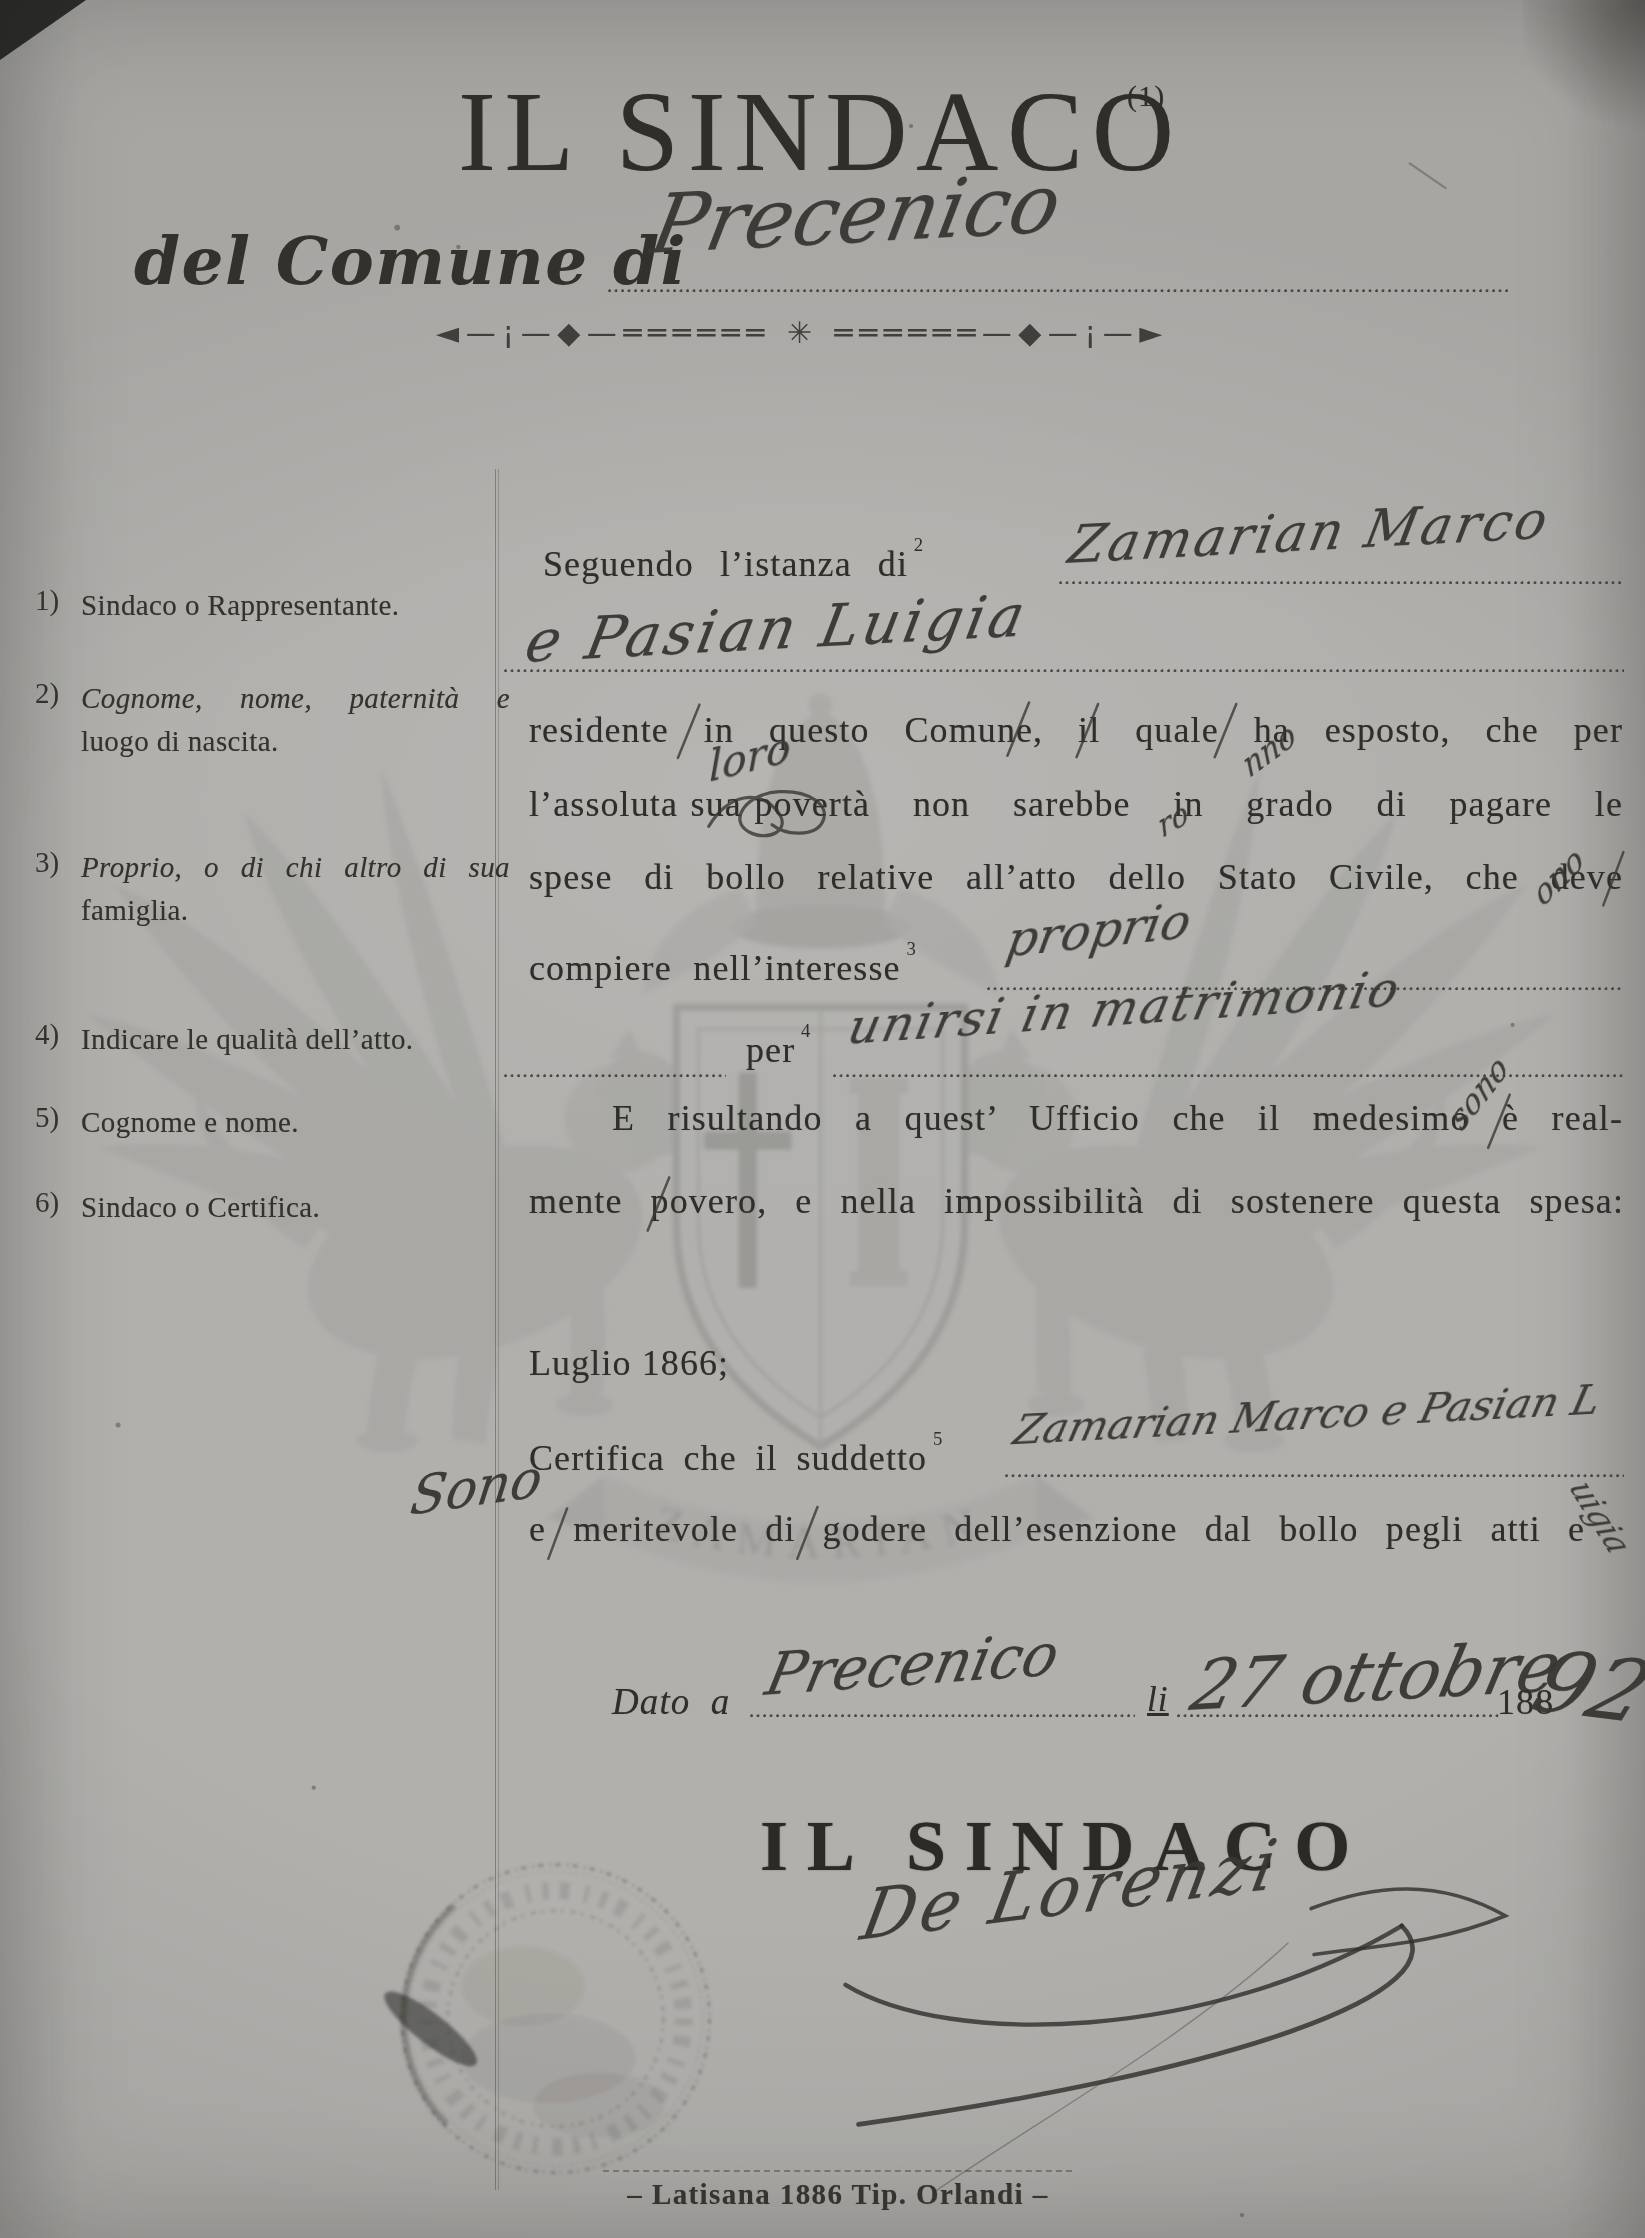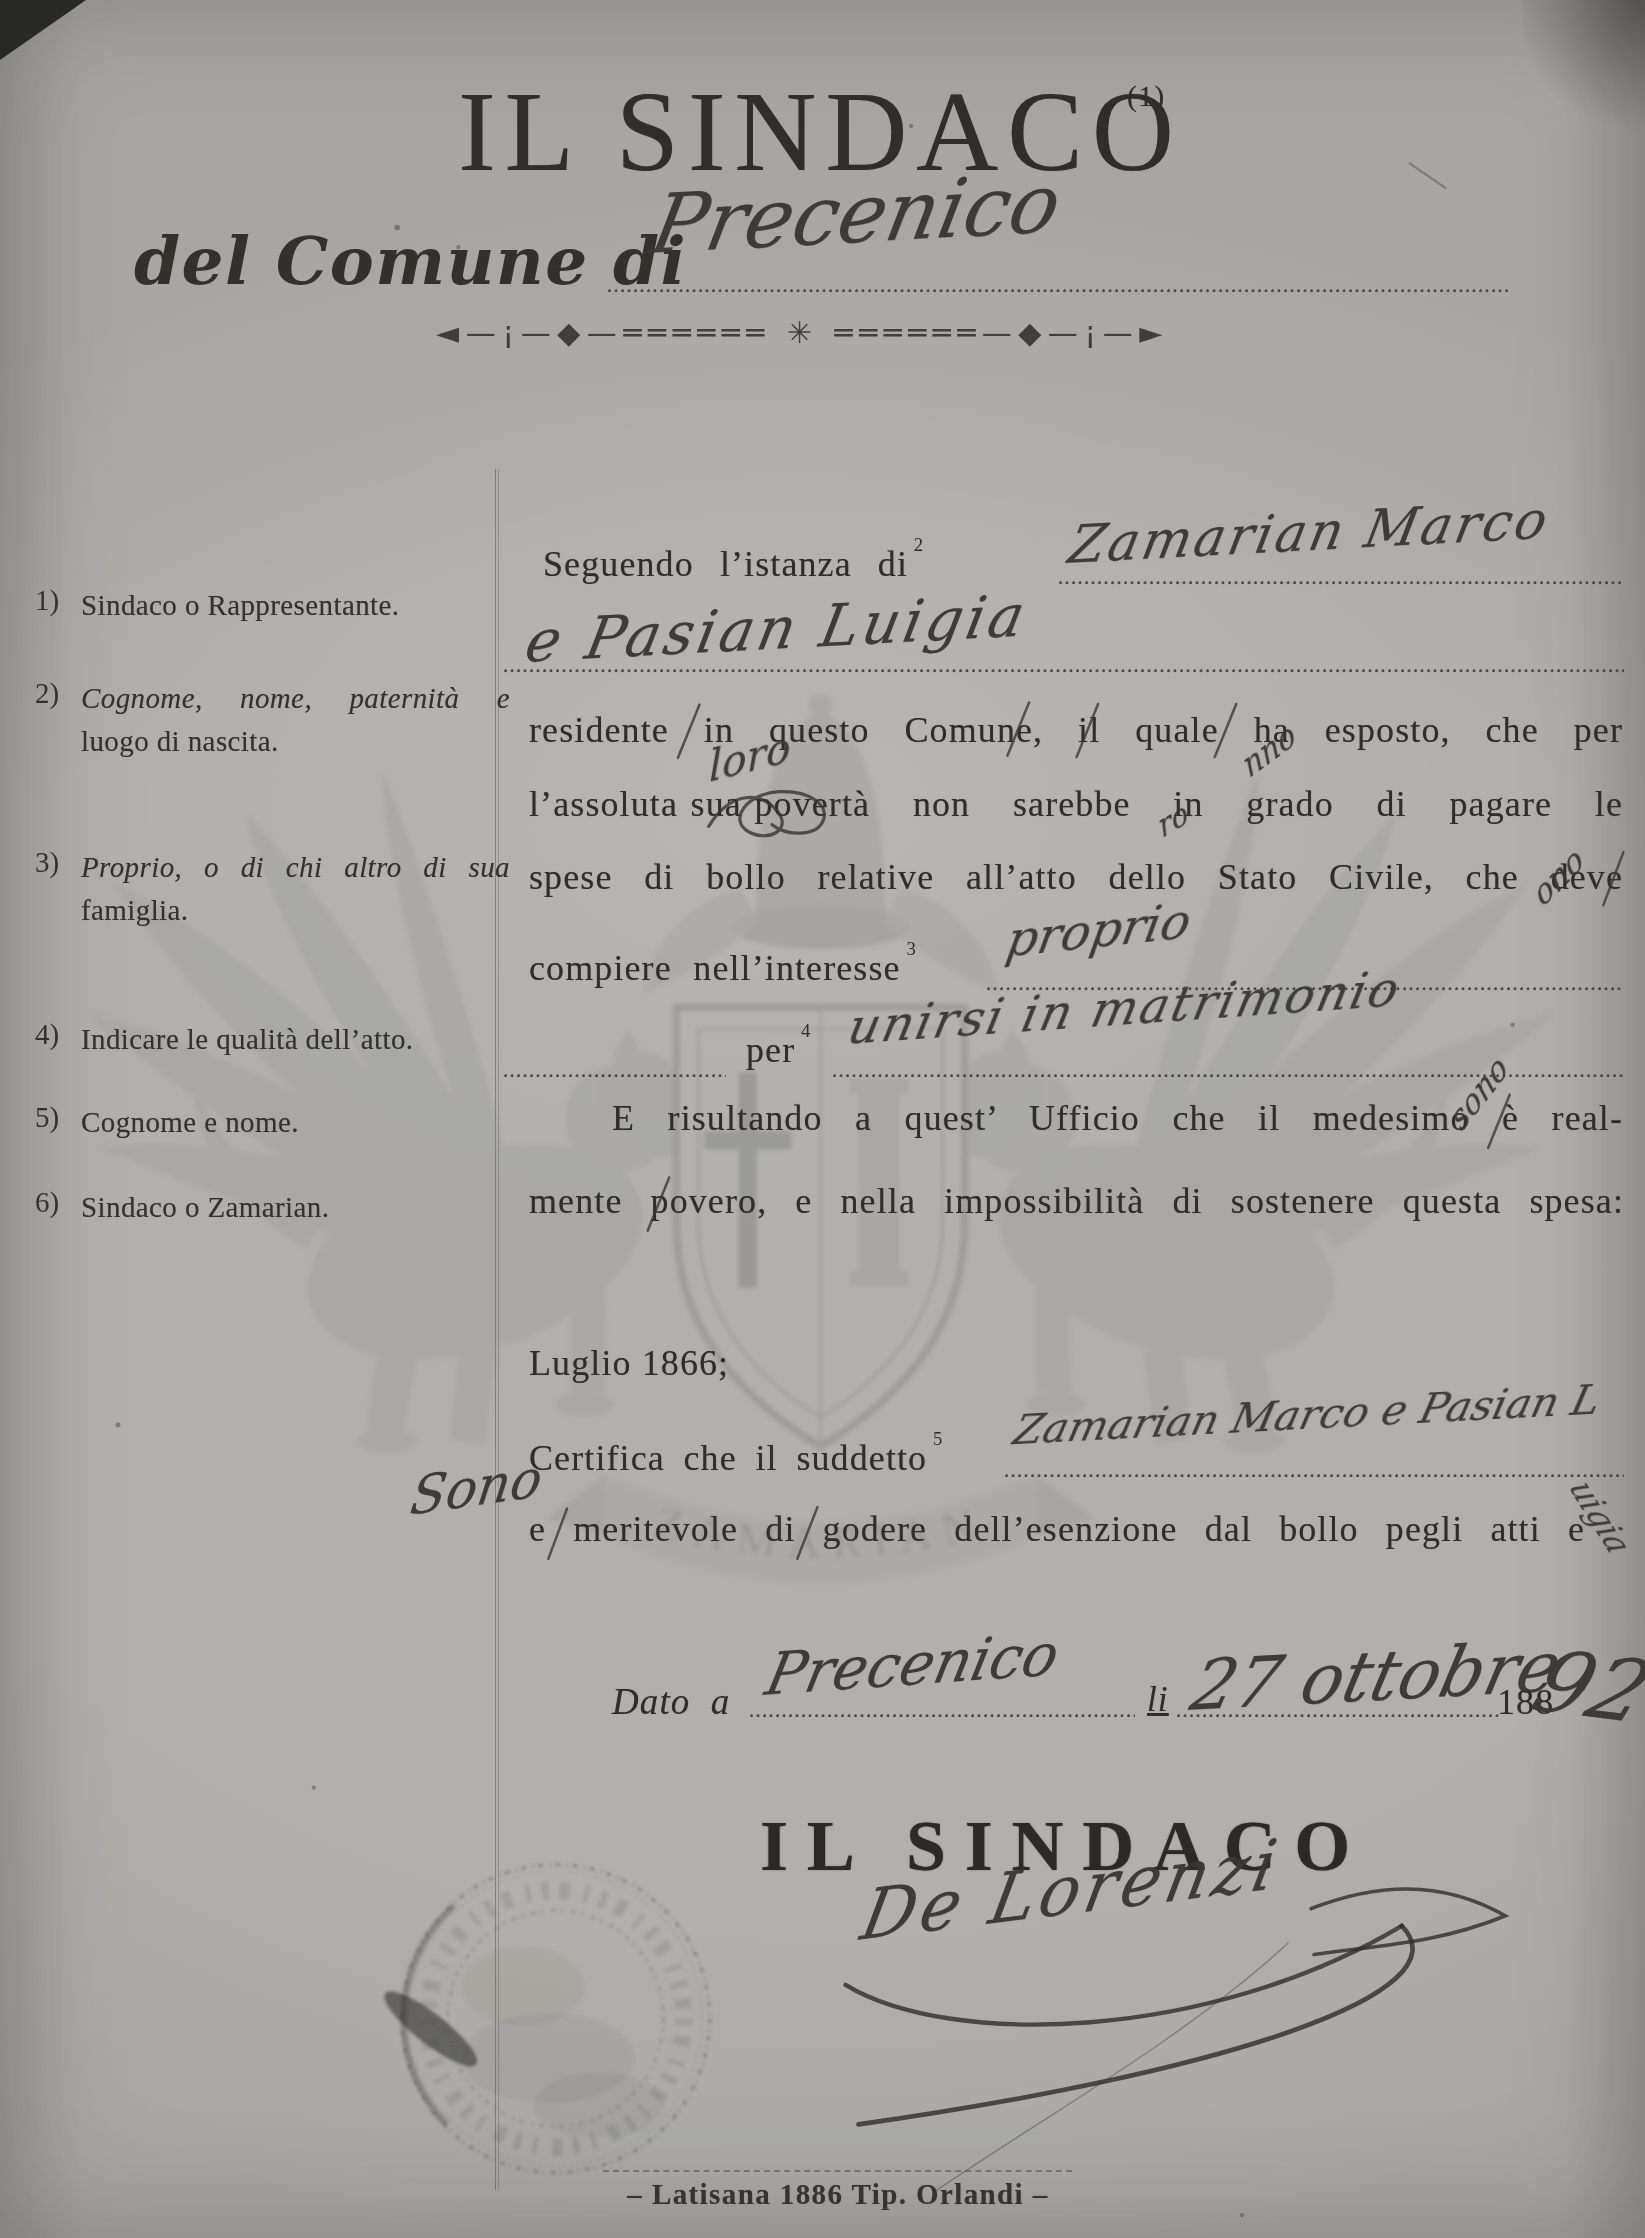--- a/index.html
+++ b/index.html
@@ -150,21 +150,21 @@
     <div class="note" style="margin-bottom:40px;">
       <span class="note-num">4)</span>
       <div class="note-line nowrap">Indicare le qualità dell’atto.</div>
     </div>
     <div class="note" style="margin-bottom:42px;">
       <span class="note-num">5)</span>
       <div class="note-line nowrap">Cognome e nome.</div>
     </div>
     <div class="note">
       <span class="note-num">6)</span>
-      <div class="note-line nowrap">Sindaco o Zamarian.</div>
+      <div class="note-line nowrap">Sindaco o Certifica.</div>
     </div>
   </div>
 
   <div class="abs printed bodyline" style="left:543px;top:534px;word-spacing:16px;z-index:3;">
     <span>Seguendo l’istanza di</span><sup class="ref">2</sup>
   </div>
   <div class="abs hand" style="left:1064px;top:515px;font-size:52px;letter-spacing:2.9px;transform:rotate(-3deg) skewX(-14deg);z-index:3;">Zamarian Marco</div>
   <div class="dotline" style="left:1059px;top:581px;width:564px;z-index:2;"></div>
 
   <div class="abs hand" style="left:520px;top:608px;font-size:58px;letter-spacing:3.6px;transform:rotate(-3deg) skewX(-14deg);z-index:3;">e Pasian Luigia</div>

